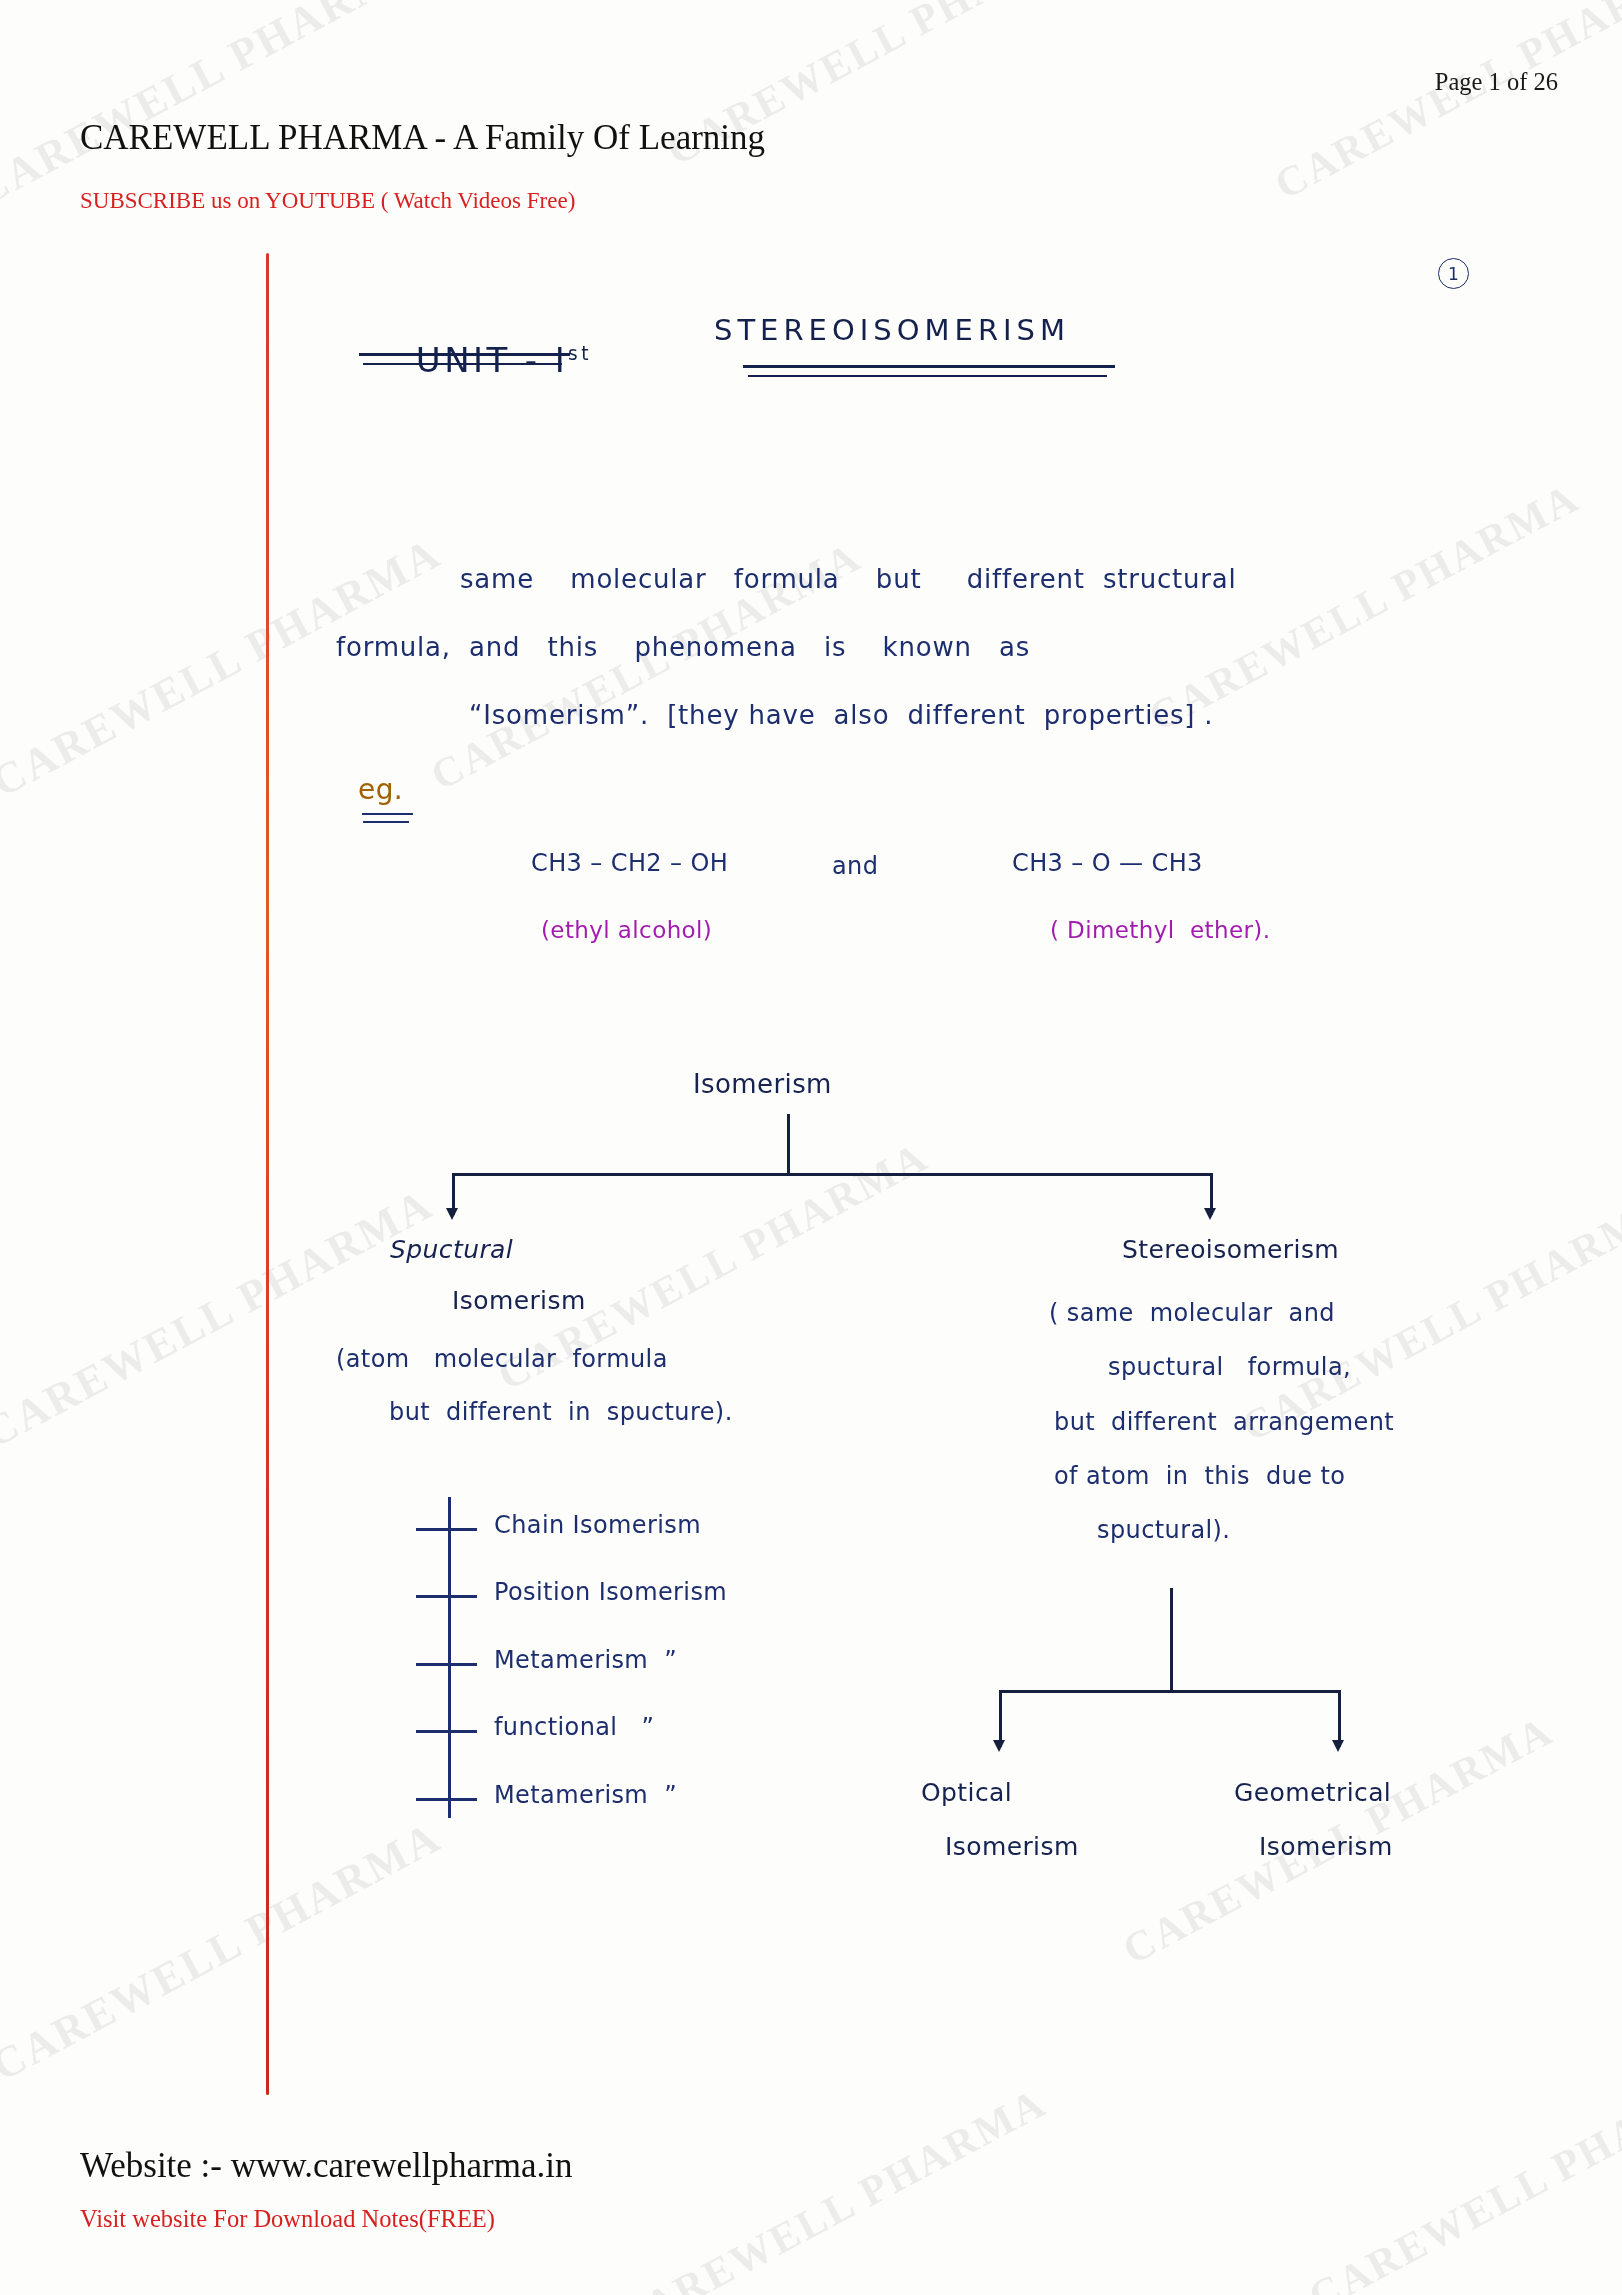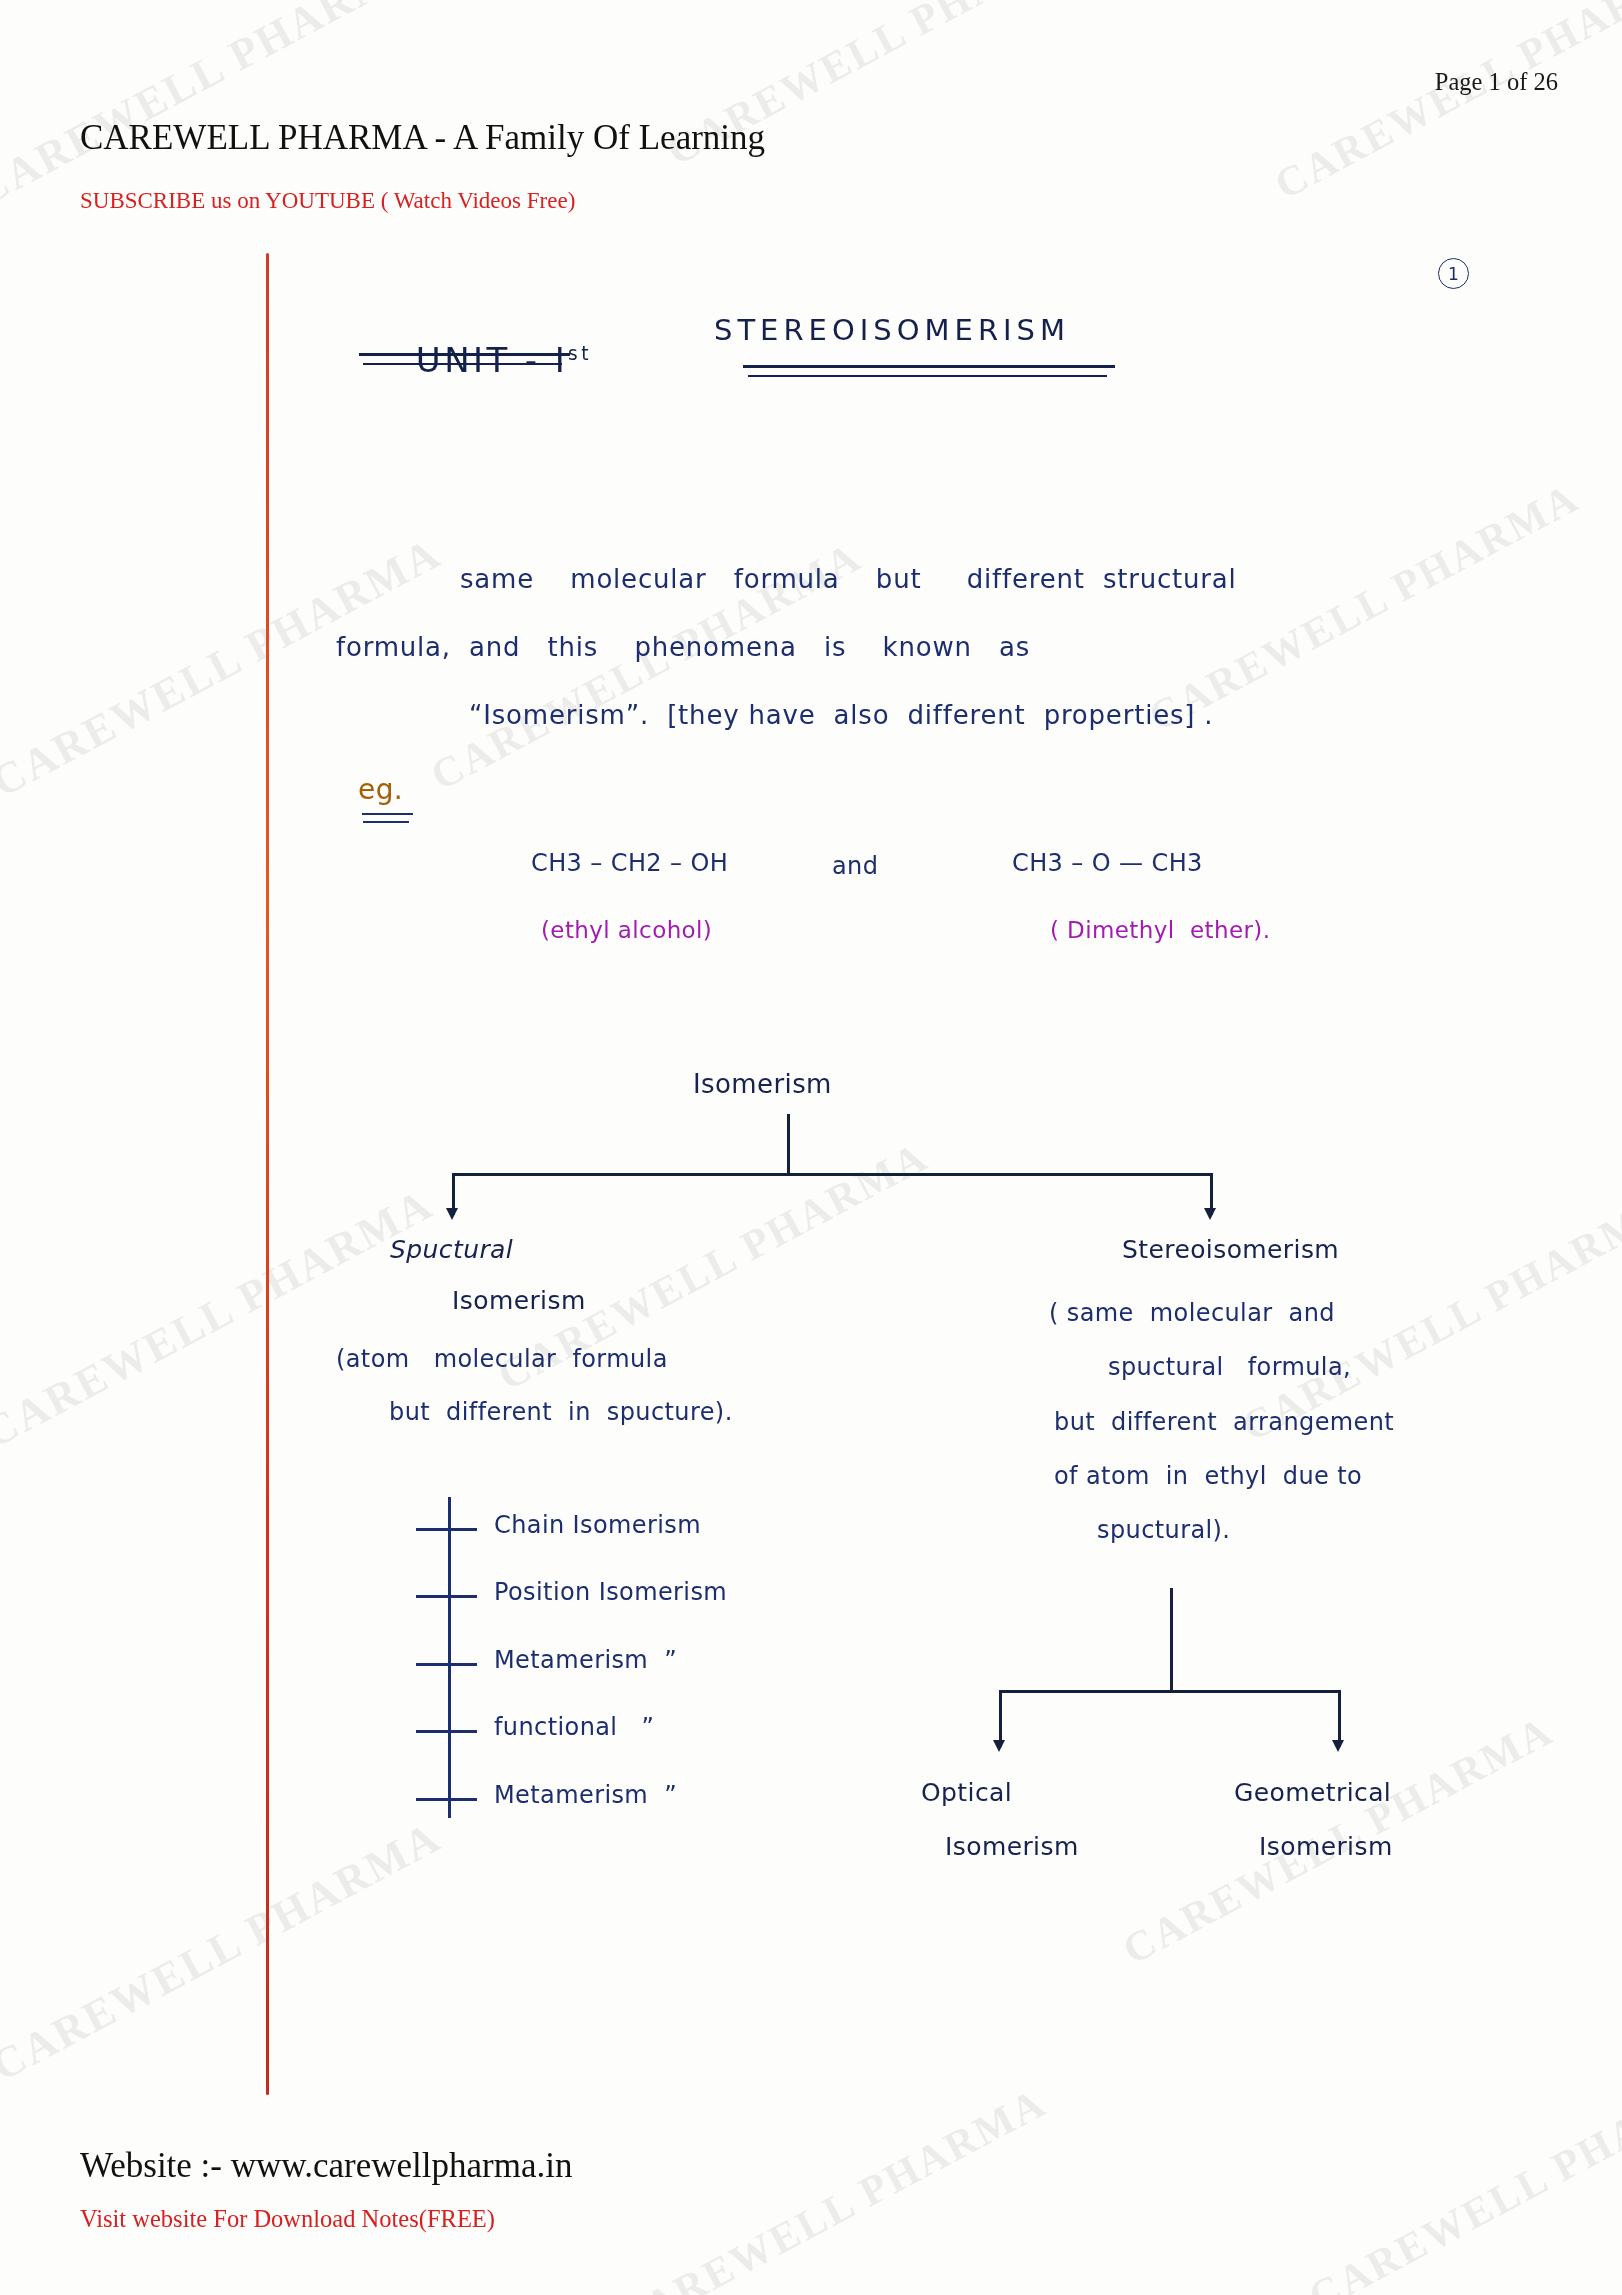--- a/index.html
+++ b/index.html
@@ -327,21 +327,21 @@
   <div class="hw sub-item" style="left:494px; top:1511px;">Chain Isomerism</div>
   <div class="hw sub-item" style="left:494px; top:1578px;">Position Isomerism</div>
   <div class="hw sub-item" style="left:494px; top:1646px;">Metamerism  ”</div>
   <div class="hw sub-item" style="left:494px; top:1713px;">functional   ”</div>
   <div class="hw sub-item" style="left:494px; top:1781px;">Metamerism  ”</div>
 
   <div class="hw branch-title" style="left:1122px; top:1235px;">Stereoisomerism</div>
   <div class="hw branch-text" style="left:1049px; top:1299px;">( same  molecular  and</div>
   <div class="hw branch-text" style="left:1108px; top:1353px;">spuctural   formula,</div>
   <div class="hw branch-text" style="left:1054px; top:1408px;">but  different  arrangement</div>
-  <div class="hw branch-text" style="left:1054px; top:1462px;">of atom  in  ethyl  due to</div>
+  <div class="hw branch-text" style="left:1054px; top:1462px;">of atom  in  this  due to</div>
   <div class="hw branch-text" style="left:1097px; top:1516px;">spuctural).</div>
 
   <div class="line-v" style="left:1170px; top:1588px; width:2.5px; height:103px;"></div>
   <div class="line-h" style="left:999px; top:1690px; width:342px; height:2.5px;"></div>
   <div class="line-v" style="left:999px; top:1690px; width:2.5px; height:57px;"></div>
   <div class="arrow-down" style="left:993px; top:1740px;"></div>
   <div class="line-v" style="left:1338px; top:1690px; width:2.5px; height:57px;"></div>
   <div class="arrow-down" style="left:1332px; top:1740px;"></div>
 
   <div class="hw leaf-label" style="left:921px; top:1778px;">Optical</div>

